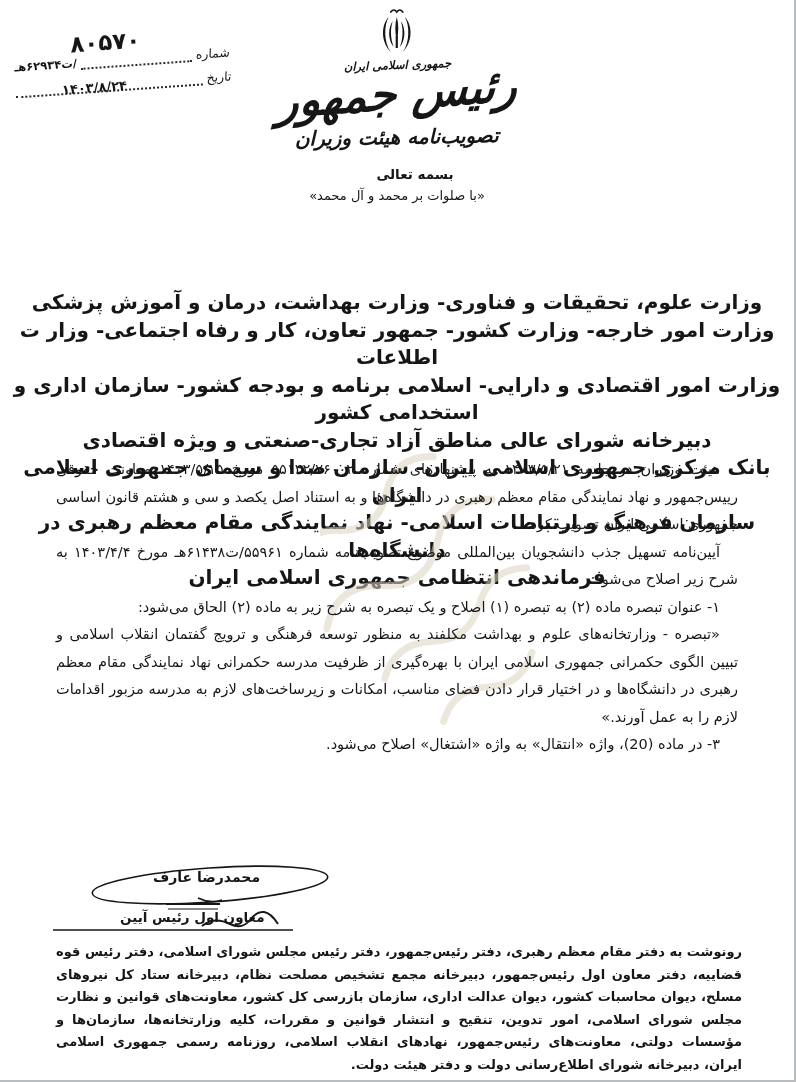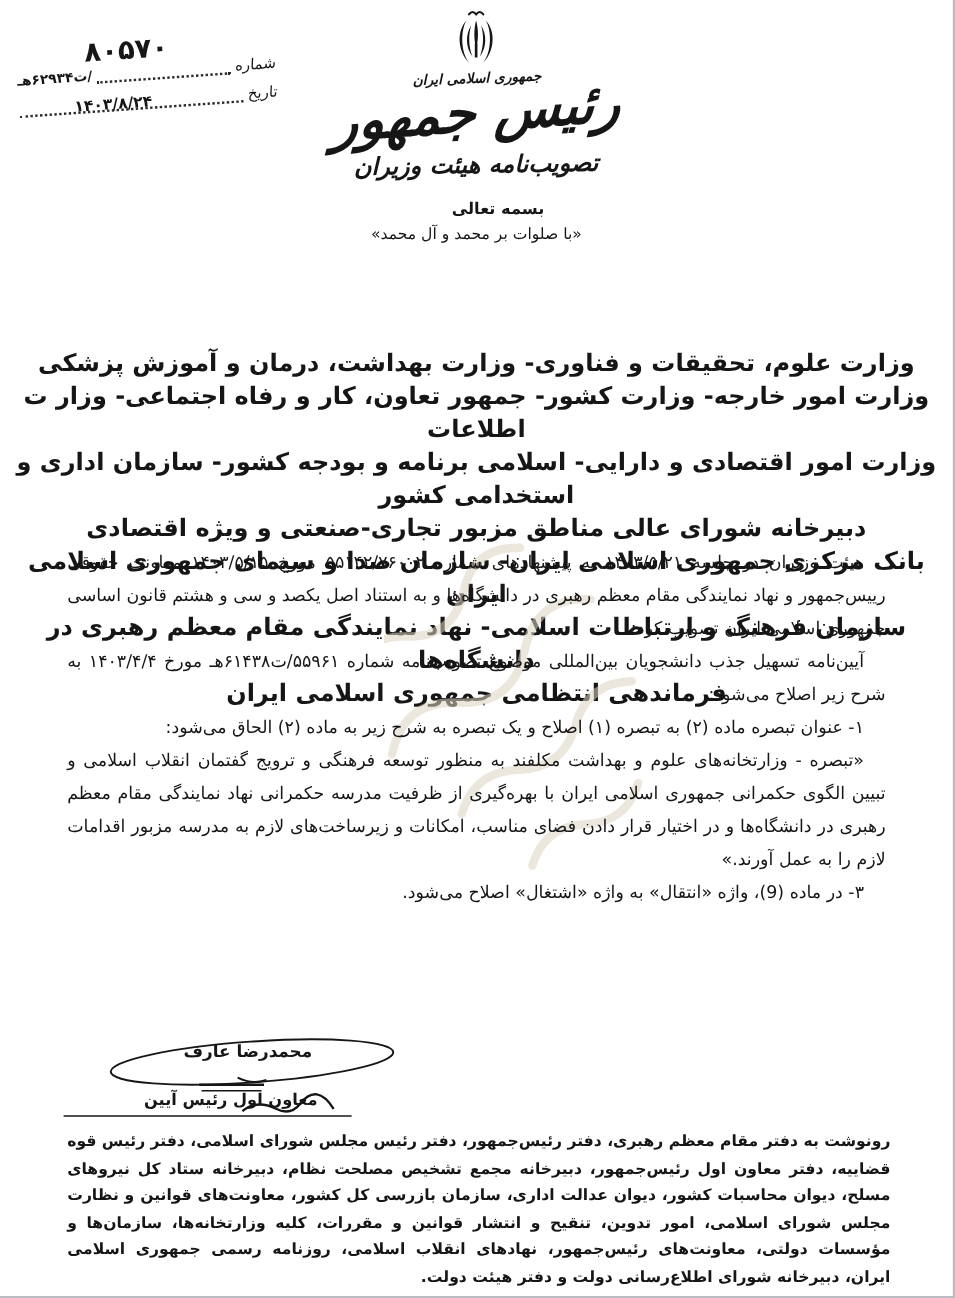--- a/index.html
+++ b/index.html
@@ -112,41 +112,41 @@
 
   <div class="invocation">
     <div class="besmeleh">بسمه تعالی</div>
     <div class="salawat">«با صلوات بر محمد و آل محمد»</div>
   </div>
 
   <div class="addressees">
     <div>وزارت علوم، تحقیقات و فناوری- وزارت بهداشت، درمان و آموزش پزشکی</div>
     <div>وزارت امور خارجه- وزارت کشور- جمهور تعاون، کار و رفاه اجتماعی- وزار ت اطلاعات</div>
     <div>وزارت امور اقتصادی و دارایی- اسلامی برنامه و بودجه کشور- سازمان اداری و استخدامی کشور</div>
-    <div>دبیرخانه شورای عالی مناطق مزبور تجاری-صنعتی و ویژه اقتصادی</div>
+    <div>دبیرخانه شورای عالی مناطق آزاد تجاری-صنعتی و ویژه اقتصادی</div>
     <div>بانک مرکزی جمهوری اسلامی ایران- سازمان صدا و سیمای جمهوری اسلامی ایران</div>
     <div>سازمان فرهنگ و ارتباطات اسلامی- نهاد نمایندگی مقام معظم رهبری در دانشگاه‌ها</div>
     <div>فرماندهی انتظامی جمهوری اسلامی ایران</div>
   </div>
 
   <svg class="watermark" style="top:408px;left:320px;" width="280" height="360" viewBox="0 0 280 360" aria-hidden="true">
     <g fill="none" stroke="#ddd4c2" stroke-width="7" stroke-linecap="round" transform="rotate(-38 140 180)">
       <path d="M20 60 q30 -25 60 0 q30 25 60 0 q30 -25 60 0"></path>
       <path d="M10 130 q35 -30 70 0 q35 30 70 0 q35 -30 70 0"></path>
       <path d="M25 205 q30 -22 60 0 q30 22 60 0 q30 -22 60 0"></path>
       <path d="M45 275 q28 -20 56 0 q28 20 56 0"></path>
     </g>
   </svg>
 
   <div class="body-text">
     <p>هیئت وزیران در جلسه ۱۴۰۳/۵/۲۱ به پیشنهادهای شماره ۵۵۱۴۲/۷۶۰۰۲ مورخ ۱۴۰۳/۵/۱۵ معاونت حقوقی رییس‌جمهور و نهاد نمایندگی مقام معظم رهبری در دانشگاه‌ها و به استناد اصل یکصد و سی و هشتم قانون اساسی جمهوری اسلامی ایران تصویب کرد:</p>
     <p>آیین‌نامه تسهیل جذب دانشجویان بین‌المللی موضوع تصویب‌نامه شماره ۵۵۹۶۱/ت۶۱۴۳۸هـ مورخ ۱۴۰۳/۴/۴ به شرح زیر اصلاح می‌شود:</p>
     <p>۱- عنوان تبصره ماده (۲) به تبصره (۱) اصلاح و یک تبصره به شرح زیر به ماده (۲) الحاق می‌شود:</p>
     <p>«تبصره - وزارتخانه‌های علوم و بهداشت مکلفند به منظور توسعه فرهنگی و ترویج گفتمان انقلاب اسلامی و تبیین الگوی حکمرانی جمهوری اسلامی ایران با بهره‌گیری از ظرفیت مدرسه حکمرانی نهاد نمایندگی مقام معظم رهبری در دانشگاه‌ها و در اختیار قرار دادن فضای مناسب، امکانات و زیرساخت‌های لازم به مدرسه مزبور اقدامات لازم را به عمل آورند.»</p>
-    <p>۳- در ماده (9)، واژه «انتقال» به واژه «اشتغال» اصلاح می‌شود.</p>
+    <p>۳- در ماده (20)، واژه «انتقال» به واژه «اشتغال» اصلاح می‌شود.</p>
   </div>
 
   <div class="signature">
     <svg class="sig-svg" viewBox="0 0 310 95" aria-hidden="true">
       <g fill="none" stroke="#161616" stroke-width="1.6">
         <ellipse cx="162" cy="33" rx="118" ry="17" transform="rotate(-4 162 33)"></ellipse>
         <path d="M150 46 q12 6 24 2"></path>
         <path d="M118 52 h54" stroke-width="2"></path>
         <path d="M120 57 h50" stroke-width="1.2"></path>
         <path d="M230 72 q-14 -22 -28 -4 q-8 10 -20 4 q-16 -8 -28 2" stroke-width="2"></path>

